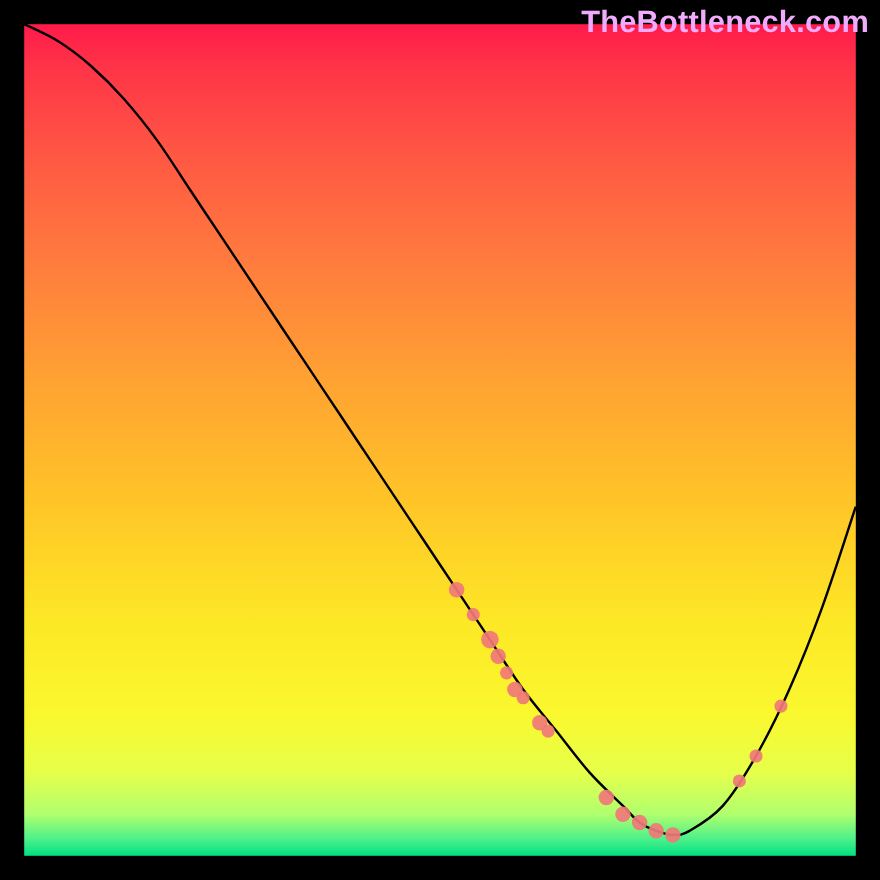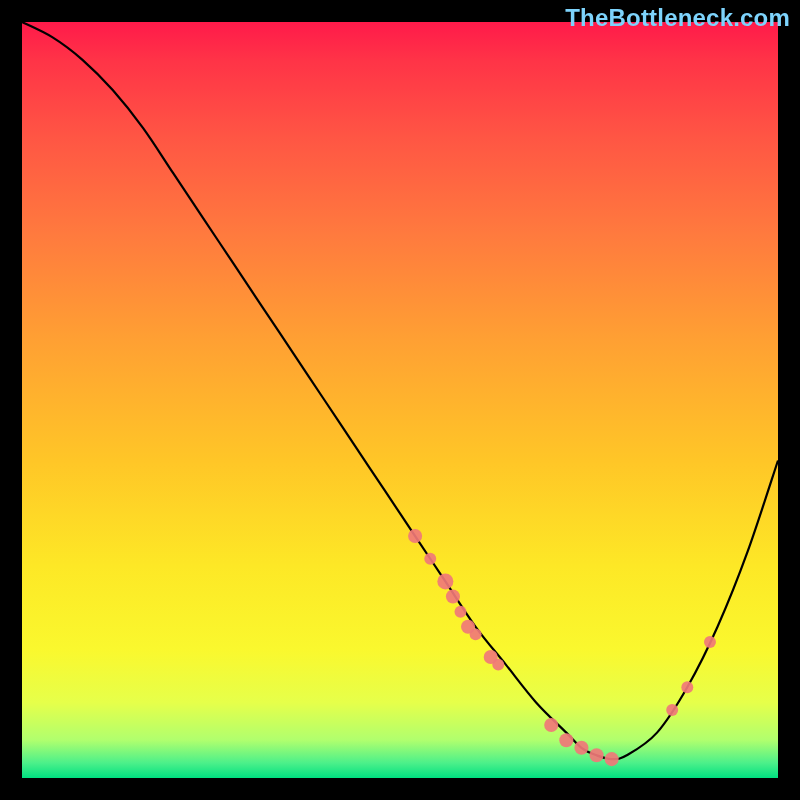--- a/index.html
+++ b/index.html
@@ -35,22 +35,22 @@
       #e6ff4a 90%,
       #b0ff6e 95%,
       #4cf08a 98%,
       #00e080 100%
     );
   }
   .watermark {
     position: absolute;
     top: 4px;
     right: 10px;
-    color: #7dd3fc;
-    font-size: 24px;
+    color: #f0abfc;
+    font-size: 28px;
     font-weight: bold;
     z-index: 10;
     letter-spacing: 0.2px;
   }
   svg.curve {
     position: absolute;
     left: 0;
     top: 0;
     width: 756px;
     height: 756px;

